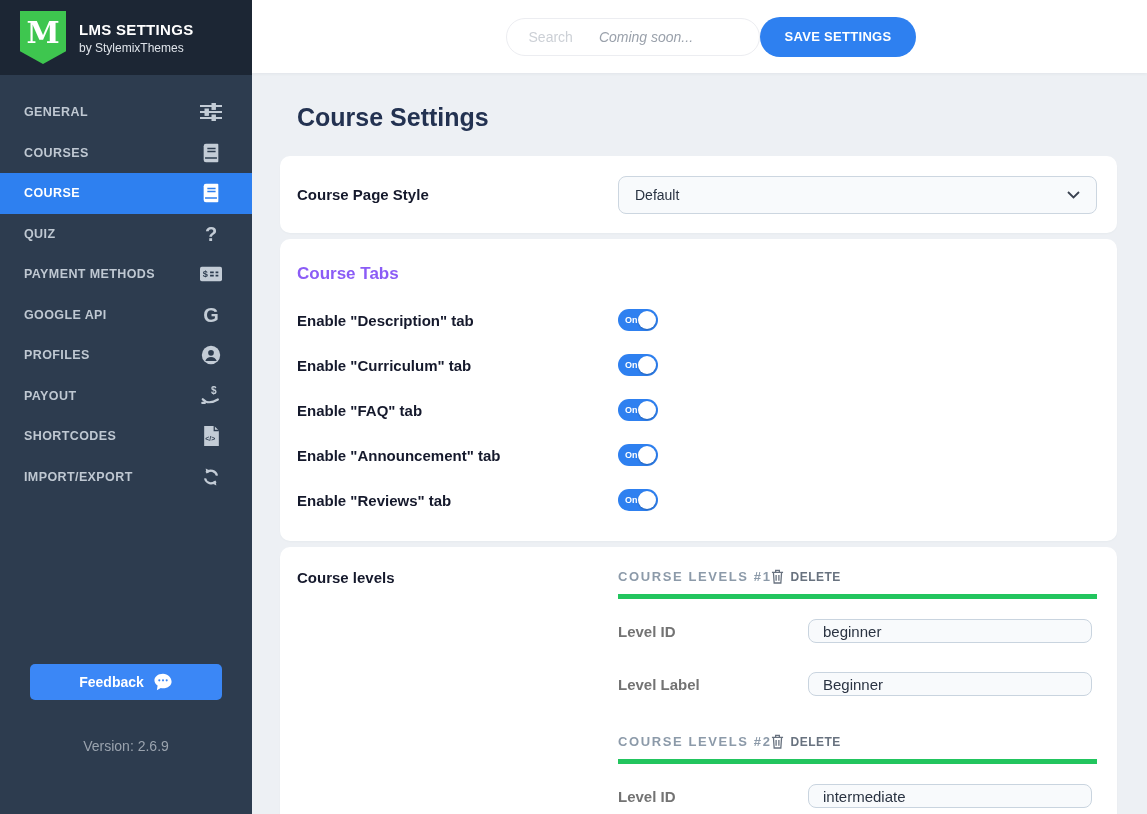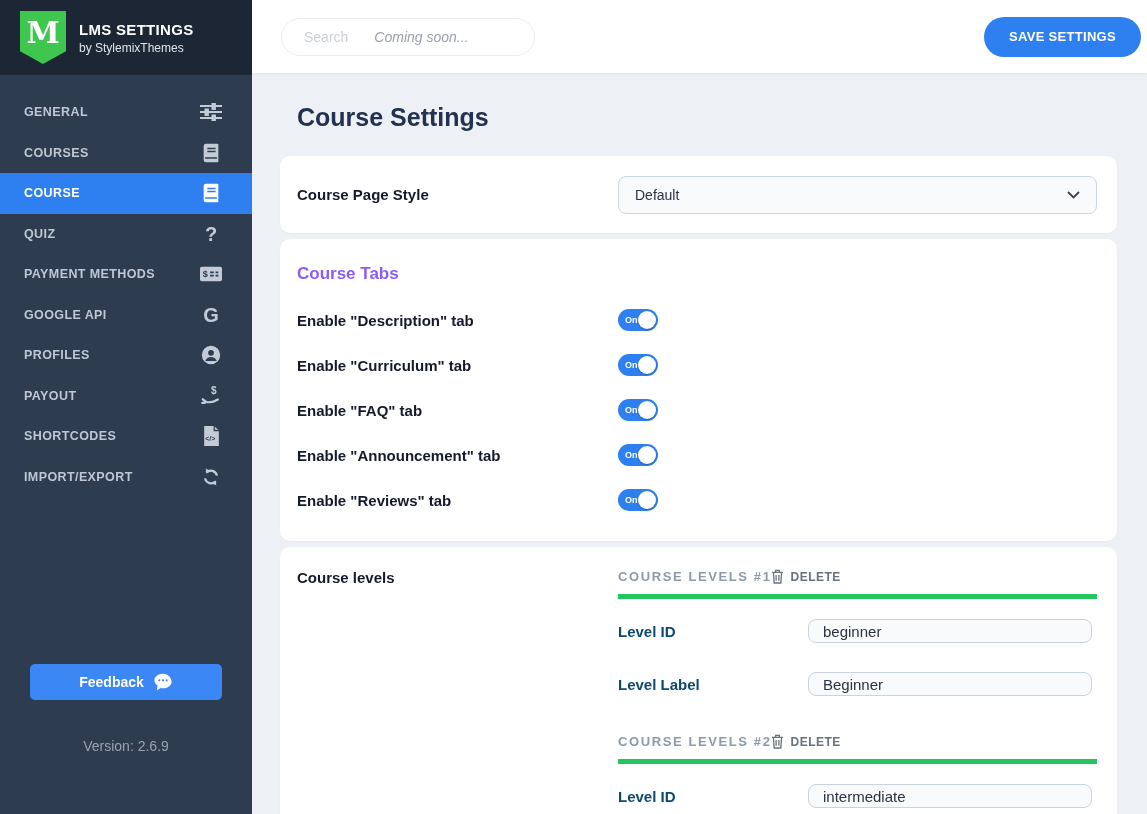--- a/index.html
+++ b/index.html
@@ -52,21 +52,21 @@
     margin:0 30px; height:36px; width:192px;
     background:#3b87f6; border:none; border-radius:5px; cursor:pointer;
     color:#fff; font-family:inherit; font-size:14px; font-weight:700;
   }
   .version { text-align:center; margin-top:38px; color:#9aa3ae; font-size:14px; }
 
   
   .main { margin-left:252px; height:814px; display:flex; flex-direction:column; }
   .topbar {
     height:73px; flex:none; background:#ffffff;
-    display:flex; align-items:center; justify-content:space-between;
+    display:flex; align-items:center; justify-content:center;
     padding:0 6px 0 29px; box-shadow:0 1px 3px rgba(40,50,70,.06);
     position:relative; z-index:2;
   }
   .search-pill {
     width:254px; height:38px; border:1px solid #ecedf1; border-radius:19px;
     display:flex; align-items:center; padding:0 16px 0 22px; background:#fff;
   }
   .search-label { color:#ccd0d6; font-size:14px; flex:none; }
   .search-input {
     border:none; outline:none; background:transparent; margin-left:26px;
@@ -119,21 +119,21 @@
     display:flex; align-items:center; 
     padding-bottom:10px; border-bottom:5px solid #22c55e;
   }
   .group-heading { font-size:13px; font-weight:700; letter-spacing:1.6px; color:#8c9aa9; }
   .delete-btn {
     display:flex; align-items:center; gap:6px; border:none; background:none; cursor:pointer;
     font-family:inherit; font-size:12px; font-weight:700; letter-spacing:.5px; color:#68727f;
   }
   .field-row { display:flex; align-items:center; margin-top:20px; }
   .field-row + .field-row { margin-top:29px; }
-  .field-label { width:190px; flex:none; font-size:15px; font-weight:700; color:#0c4a6e; }
+  .field-label { width:190px; flex:none; font-size:15px; font-weight:700; color:#737373; }
   .text-input {
     width:284px; height:24px; background:#f8fafc; border:1px solid #c9d4df; border-radius:8px;
     padding:0 14px; font-family:inherit; font-size:15px; color:#2a3342; outline:none;
   }
 
   svg { display:block; }
 </style>
 </head>
 <body>
 

